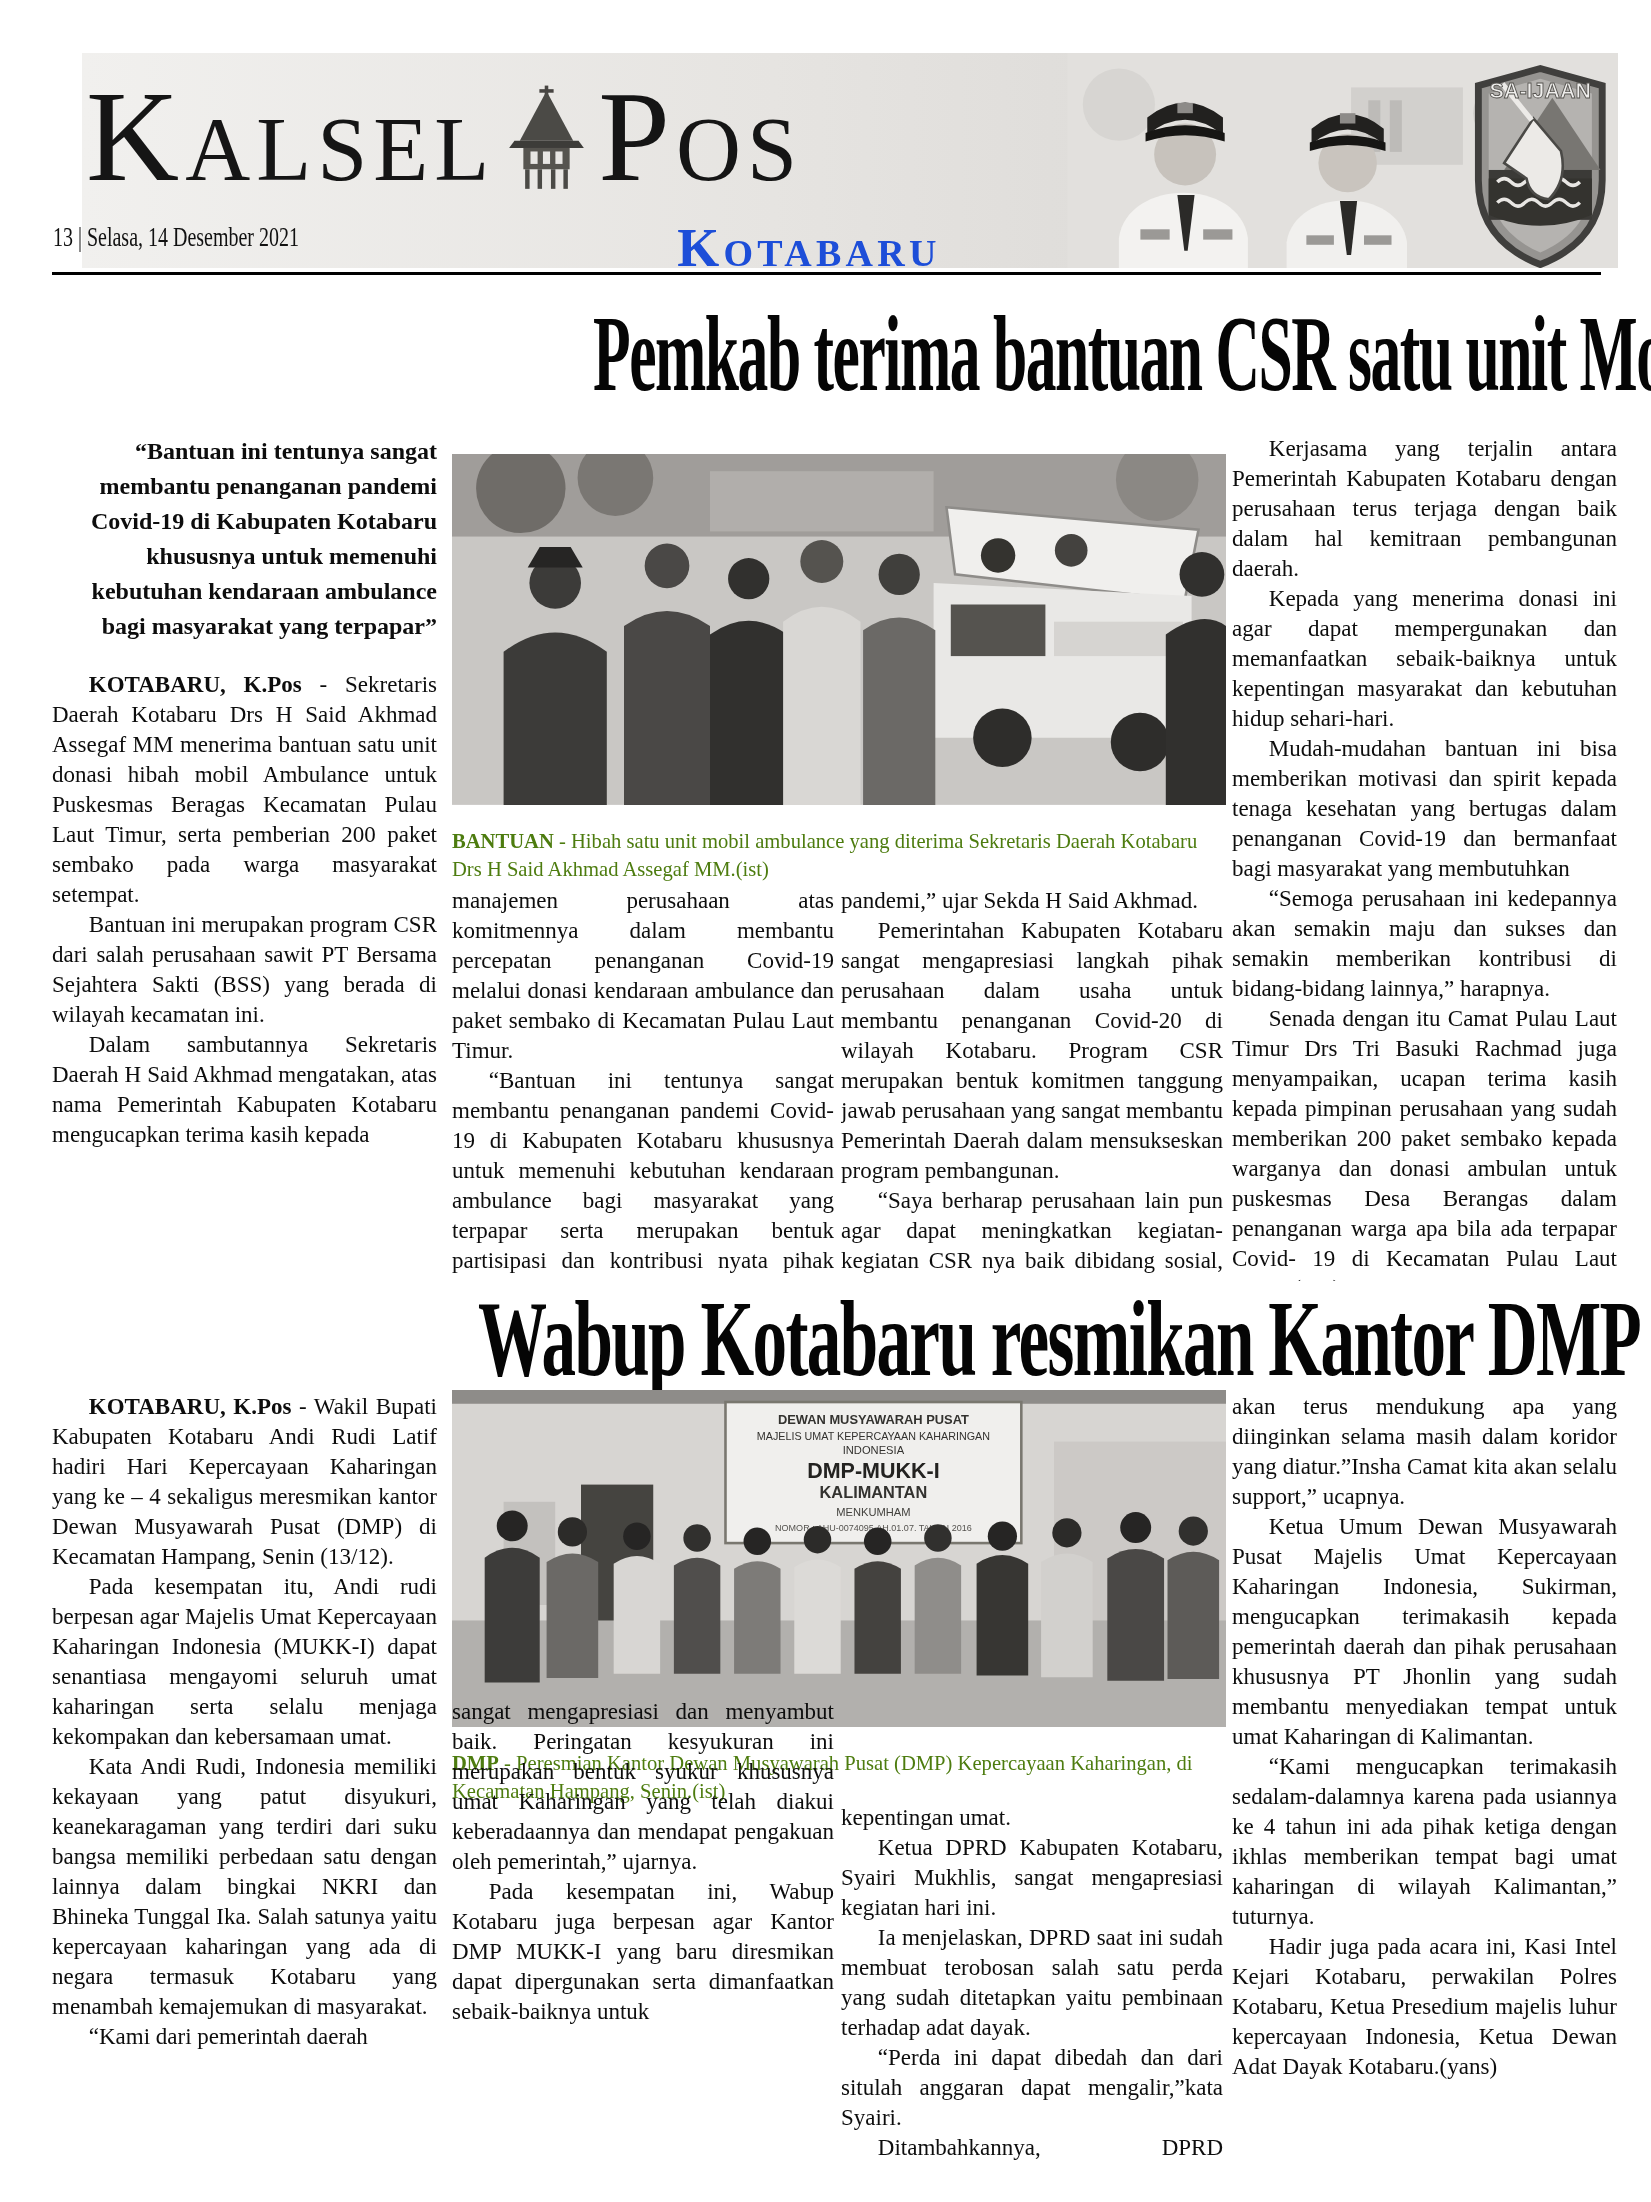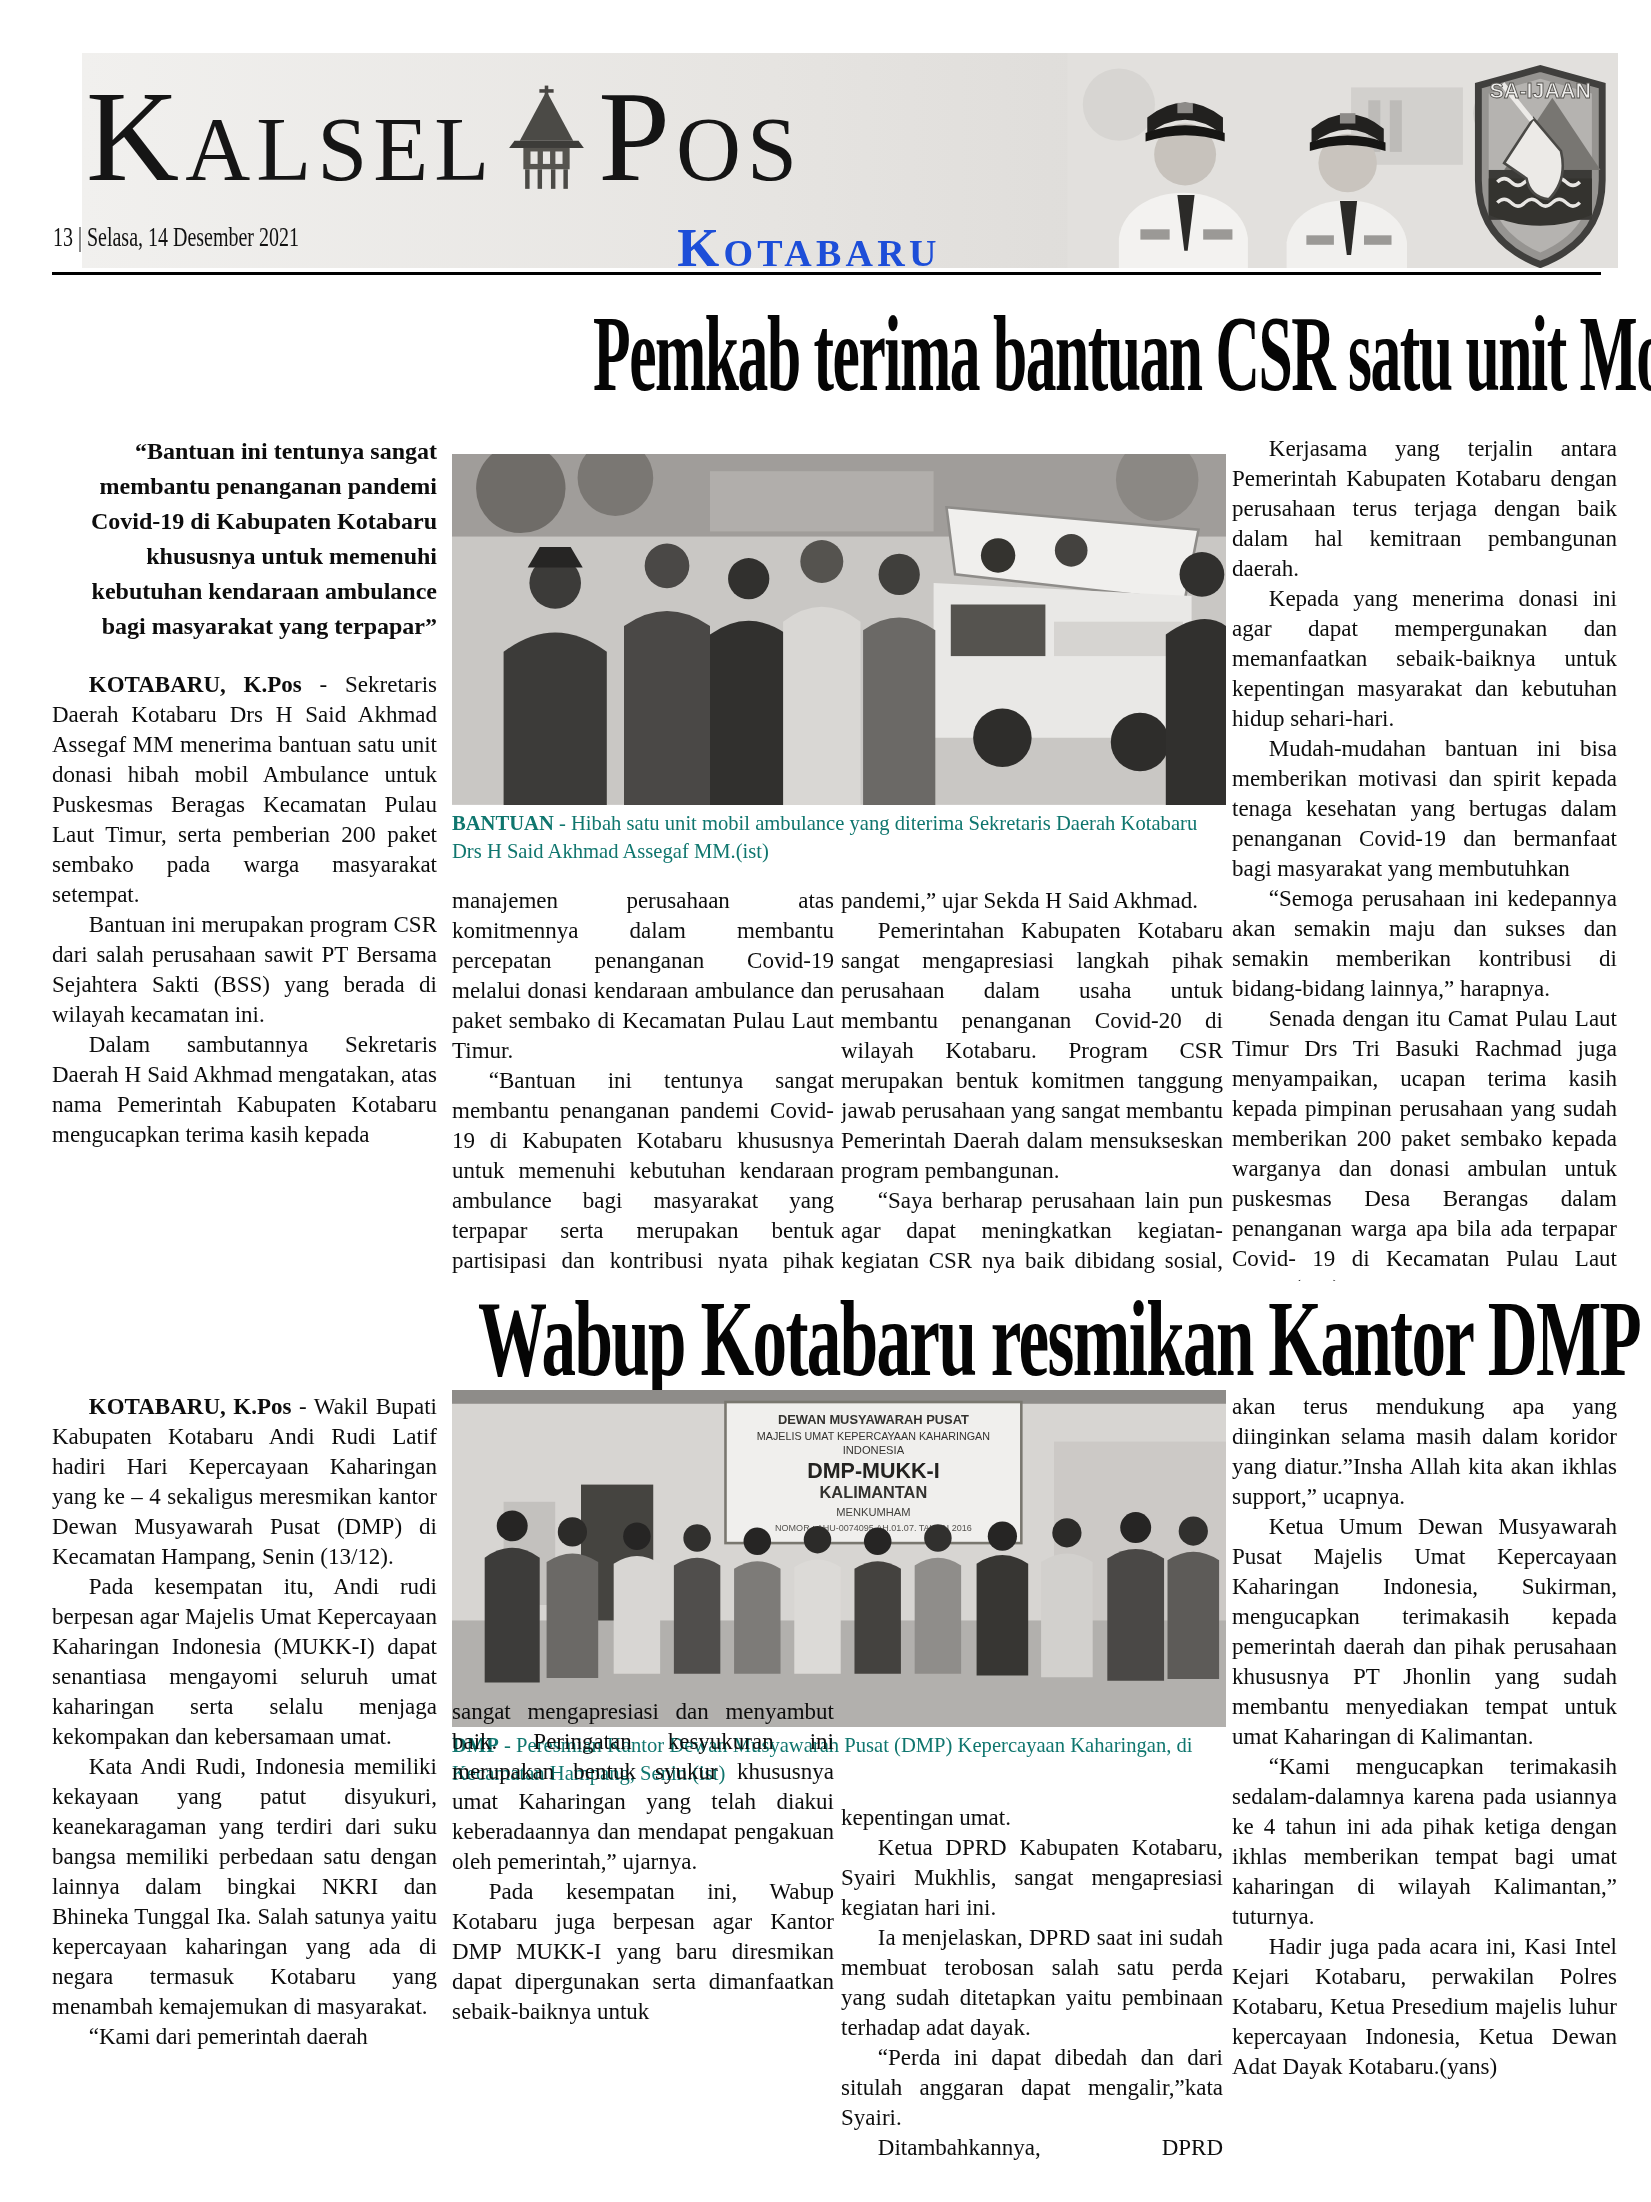--- a/index.html
+++ b/index.html
@@ -53,21 +53,21 @@
   .a1c3{left:841px;top:886px;width:382px;height:396px;}
   .a1c4{left:1232px;top:434px;width:385px;height:847px;}
   .a2c1{left:52px;top:1392px;width:385px;height:798px;}
   .a2c2{left:452px;top:1697px;width:382px;height:391px;}
   .a2c3{left:841px;top:1803px;width:382px;height:391px;}
   .a2c4{left:1232px;top:1392px;width:385px;height:798px;}
   
   .photo-wrap1{position:absolute;left:452px;top:454px;width:774px;}
   .photo-wrap2{position:absolute;left:452px;top:1390px;width:774px;}
   .news-photo{display:block;width:774px;}
-  .caption{font-size:20.6px;line-height:28px;margin-top:4px;text-align:left;color:#0f766e;}
+  .caption{font-size:20.6px;line-height:28px;margin-top:22px;text-align:left;color:#4d7c0f;}
   .cap-lead{font-weight:bold;}
 </style>
 </head>
 <body style="color: rgb(13, 13, 13); background: rgb(255, 255, 255);">
 
 <div class="photo-strip">
 
   <svg class="header-photo" viewBox="0 0 640 250" xmlns="http://www.w3.org/2000/svg">
     <rect width="640" height="250" fill="#e2e0dd"></rect>
     <rect x="330" y="40" width="130" height="90" fill="#d2d0cd"></rect>
@@ -269,18 +269,18 @@
     <p class="para">Pada kesempatan ini, Wabup Kotabaru juga berpesan agar Kantor DMP MUKK-I yang baru diresmikan dapat dipergunakan serta dimanfaatkan sebaik-baiknya untuk</p>
   </div>
 <div class="col a2c3">
     <p class="para flush">kepentingan umat.</p>
     <p class="para">Ketua DPRD Kabupaten Kotabaru, Syairi Mukhlis, sangat mengapresiasi kegiatan hari ini.</p>
     <p class="para">Ia menjelaskan, DPRD saat ini sudah membuat terobosan salah satu perda yang sudah ditetapkan yaitu pembinaan terhadap adat dayak.</p>
     <p class="para">“Perda ini dapat dibedah dan dari situlah anggaran dapat mengalir,”kata Syairi.</p>
     <p class="para spread">Ditambahkannya, DPRD</p>
   </div>
 <div class="col a2c4">
-    <p class="para flush">akan terus mendukung apa yang diinginkan selama masih dalam koridor yang diatur.”Insha Allah kita akan ikhlas support,” ucapnya.</p>
+    <p class="para flush">akan terus mendukung apa yang diinginkan selama masih dalam koridor yang diatur.”Insha Camat kita akan selalu support,” ucapnya.</p>
     <p class="para">Ketua Umum Dewan Musyawarah Pusat Majelis Umat Kepercayaan Kaharingan Indonesia, Sukirman, mengucapkan terimakasih kepada pemerintah daerah dan pihak perusahaan khususnya PT Jhonlin yang sudah membantu menyediakan tempat untuk umat Kaharingan di Kalimantan.</p>
     <p class="para">“Kami mengucapkan terimakasih sedalam-dalamnya karena pada usiannya ke 4 tahun ini ada pihak ketiga dengan ikhlas memberikan tempat bagi umat kaharingan di wilayah Kalimantan,” tuturnya.</p>
     <p class="para">Hadir juga pada acara ini, Kasi Intel Kejari Kotabaru, perwakilan Polres Kotabaru, Ketua Presedium majelis luhur kepercayaan Indonesia, Ketua Dewan Adat Dayak Kotabaru.(yans)</p>
   </div>
 
 
 </body></html>

